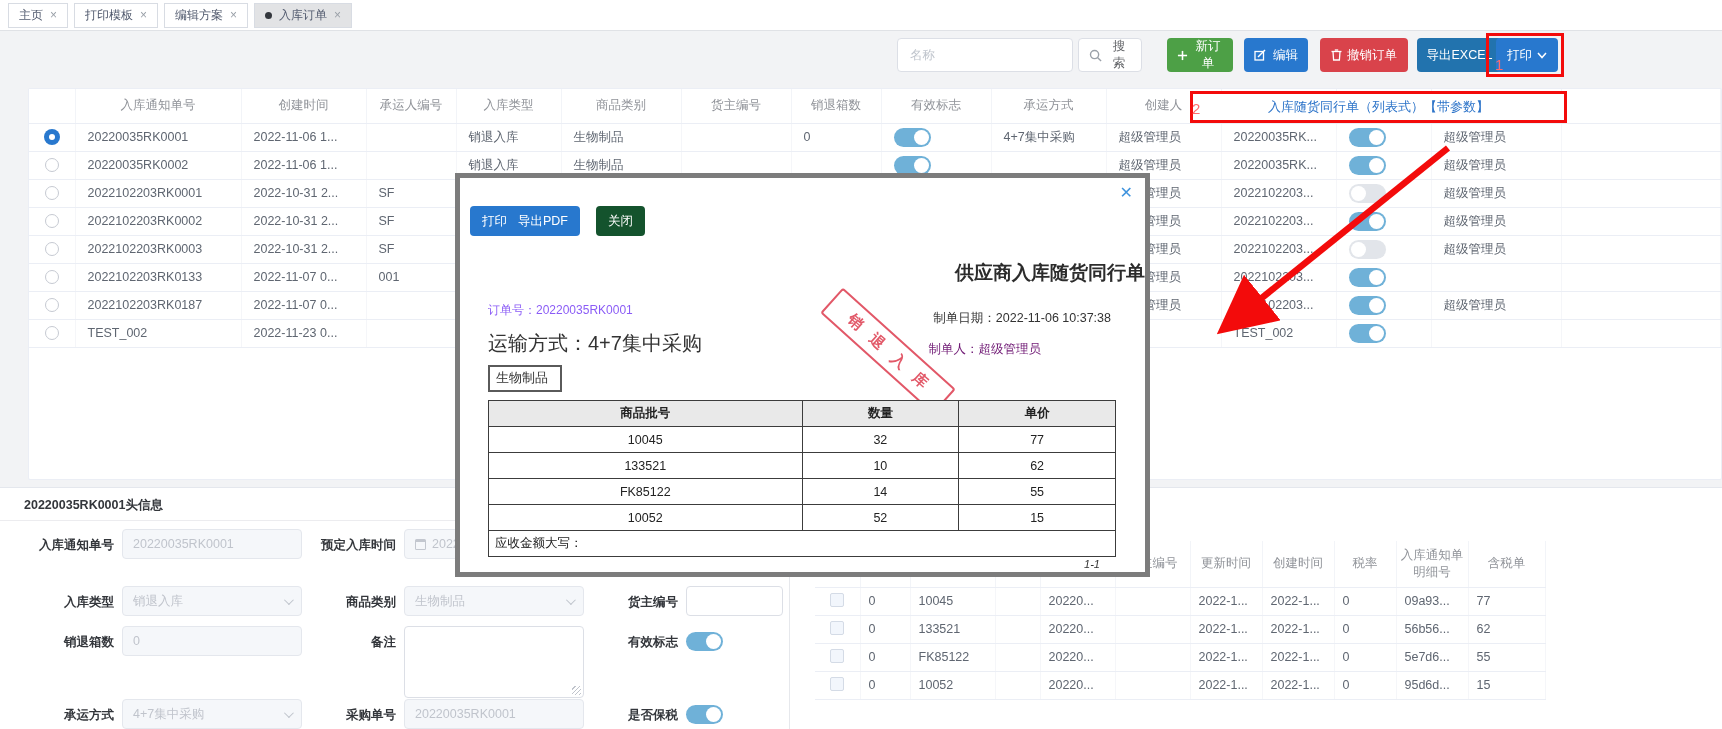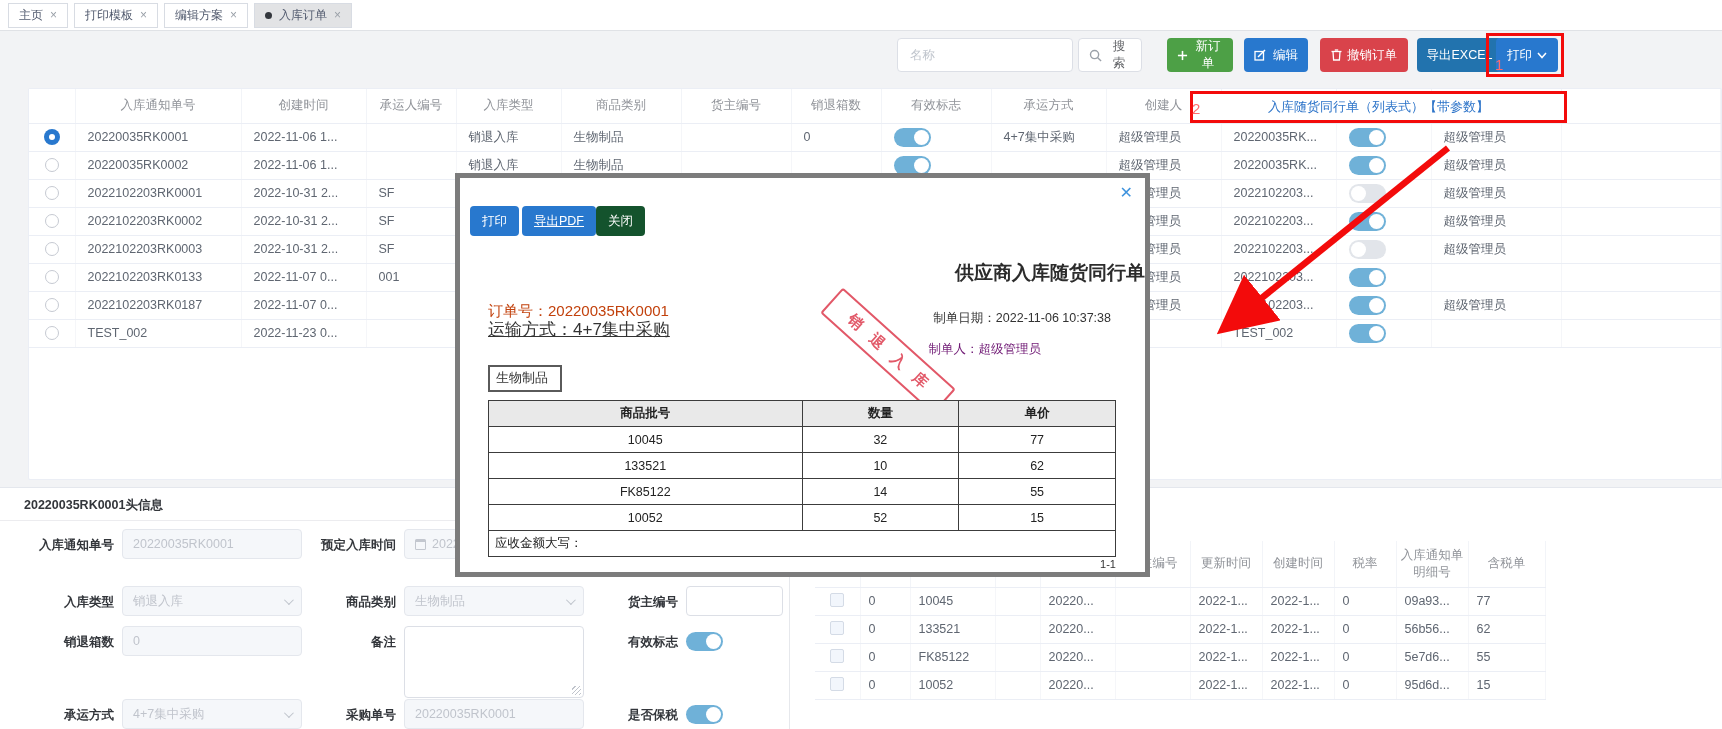--- a/index.html
+++ b/index.html
@@ -90,36 +90,36 @@
   .cb { display:inline-block; width:14px; height:14px; border:1px solid #d4dbe6; border-radius:2px; background:#f2f6fc; }
 
   
   .modal { position:absolute; left:455px; top:173px; width:695px; height:404px; background:#fff;
            border:5px solid #7c7c7c; z-index:50; }
   .m-close { position:absolute; right:12px; top:5px; color:#3f93dd; font-size:16px; cursor:pointer; }
   .m-btn { position:absolute; top:28px; height:30px; border:none; border-radius:4px; color:#fff;
            font-size:12.5px; font-family:inherit; padding:0 12px; cursor:pointer; }
   .m-title { position:absolute; left:0; top:82px; width:100%; text-align:right; font-size:19px;
              font-weight:bold; color:#2c2c2c; }
-  .m-l1 { position:absolute; left:28px; top:124px; font-size:15px; color:#c2410c; }
-  .m-l2 { position:absolute; left:28px; top:140px; font-size:17px; color:#333;text-decoration:underline; }
+  .m-l1 { position:absolute; left:28px; top:124px; font-size:12px; color:#8b5cf6; }
+  .m-l2 { position:absolute; left:28px; top:152px; font-size:20px; color:#333; }
   .m-box { position:absolute; left:28px; top:187px; border:2px solid #5a5a5a; padding:2px 12px 3px 6px;
            font-size:13px; color:#333; }
   .m-r1 { position:absolute; right:34px; top:132px; font-size:12.5px; color:#333; }
   .m-r2 { position:absolute; right:104px; top:163px; font-size:12.5px; color:#701a75; }
   .stamp { position:absolute; left:352px; top:156px; width:152px; height:34px; border:2.5px solid #e25868;
            border-radius:3px; color:#e25868; font-size:15px; font-weight:bold; letter-spacing:14px;
            display:flex; align-items:center; justify-content:center; padding-left:14px;
            transform:rotate(42deg); background:rgba(255,255,255,.55); }
   table.doc { position:absolute; left:28px; top:222px; width:628px; border-collapse:collapse; table-layout:fixed; }
   table.doc th { height:26px; background:#e9e9e9; border:1px solid #3c3c3c; font-size:12.5px; color:#222;
                  font-weight:bold; }
   table.doc td { height:26px; border:1px solid #3c3c3c; font-size:12.5px; color:#222; text-align:center; }
   table.doc td.foot { text-align:left; padding-left:6px; }
-  .m-page { position:absolute; left:28px; top:380px; width:628px; text-align:right; font-size:11px; color:#333; }
+  .m-page { position:absolute; left:12px; top:380px; width:628px; text-align:right; font-size:11px; color:#333;font-style:italic; }
 
   
   .ann-box1 { position:absolute; left:1486px; top:33px; width:78px; height:44px; border:3px solid #f30b0b; z-index:110; }
   .ann-box2 { position:absolute; left:1190px; top:91px; width:377px; height:32px; border:3px solid #f30b0b;
               background:#fff; z-index:60; display:flex; align-items:center; justify-content:center; }
   .ann-box2 span { color:#2d74c9; font-size:13px; }
   .ann-num { position:absolute; color:#ff6b6b; font-size:15px; z-index:111; }
   .ann-arrow { position:absolute; left:1208px; top:136px; z-index:105; }
 </style>
 </head>
@@ -527,21 +527,21 @@
             <td>95d6d...</td>
             <td>15</td>
           </tr>
         </tbody>
     </table>
   </div>
 
   <div class="modal">
     <div class="m-close">✕</div>
     <button class="m-btn" style="left:10px;background:#2878ce;">打印</button>
-    <button class="m-btn" style="left:62px;background:#2878ce;text-decoration:underline;">导出PDF</button>
+    <button class="m-btn" style="left:46px;background:#2878ce;">导出PDF</button>
     <button class="m-btn" style="left:136px;background:#14532d;">关闭</button>
     <div class="m-title">供应商入库随货同行单</div>
     <div class="m-l1">订单号：20220035RK0001</div>
     <div class="m-l2">运输方式：4+7集中采购</div>
     <div class="m-box">生物制品</div>
     <div class="m-r1">制单日期：2022-11-06 10:37:38</div>
     <div class="m-r2">制单人：超级管理员</div>
     <div class="stamp">销退入库</div>
     <table class="doc">
       <thead>

